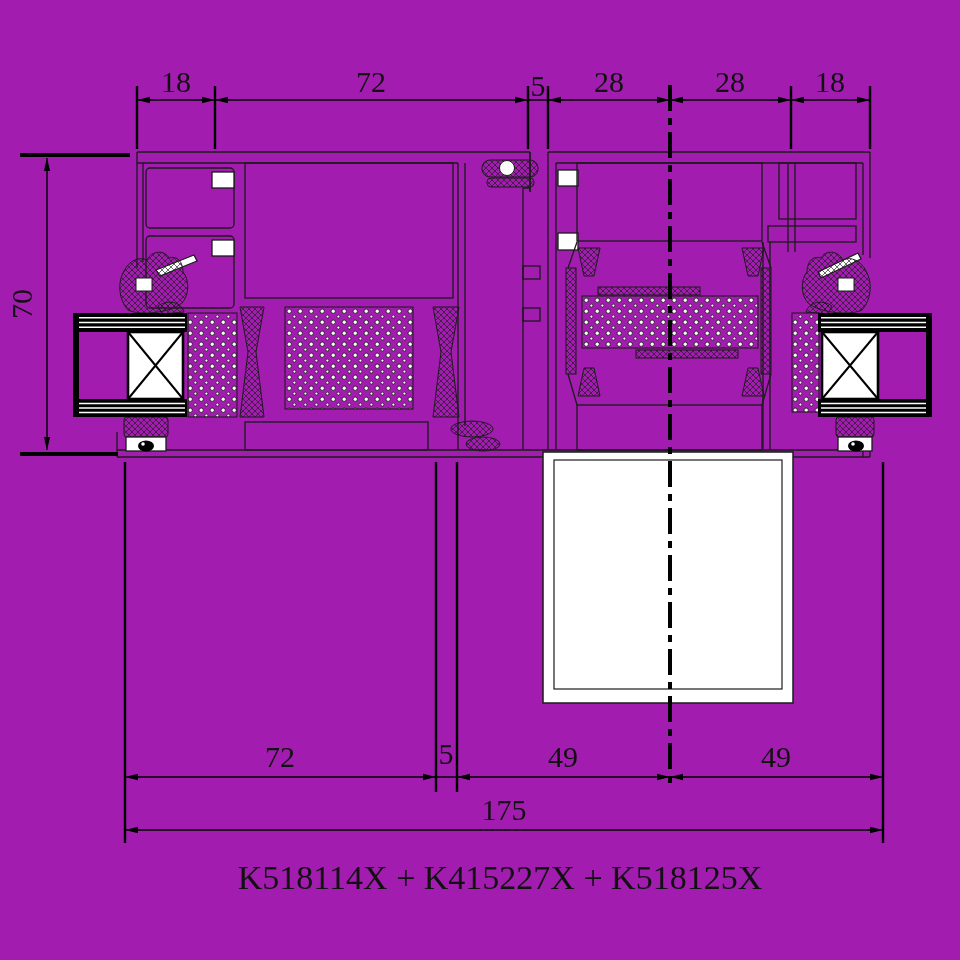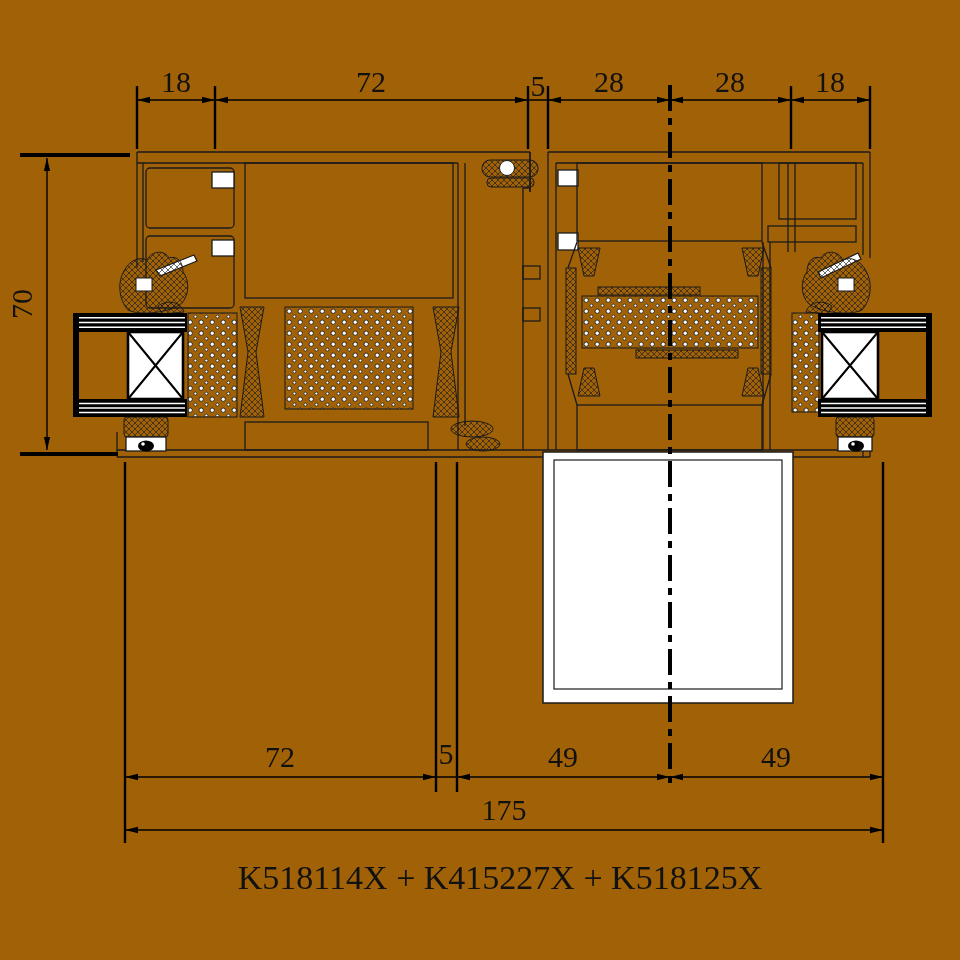--- a/index.html
+++ b/index.html
@@ -1,16 +1,16 @@
 <!DOCTYPE html>
 <html><head>
 <meta charset="utf-8">
 <style>
   html,body{margin:0;padding:0;background:#ffffff;}
-  .stage{width:960px;height:960px;position:relative;background:#a16207;overflow:hidden;}
+  .stage{width:960px;height:960px;position:relative;background:#a21caf;overflow:hidden;}
   svg{display:block;}
   text{font-family:"Liberation Serif","DejaVu Serif",serif;fill:#111;}
   .dimtxt{font-size:30px;}
   .captiontxt{font-size:34px;}
   .prof{stroke:#1b1b1b;stroke-width:1.3;fill:none;}
   .profw{stroke:#1b1b1b;stroke-width:1.3;fill:#ffffff;}
   .dim{stroke:#000;stroke-width:1.4;fill:none;}
   .tick{stroke:#000;stroke-width:2.4;}
   .tickh{stroke:#000;stroke-width:4;}
   .arr{fill:#000;stroke:none;}

